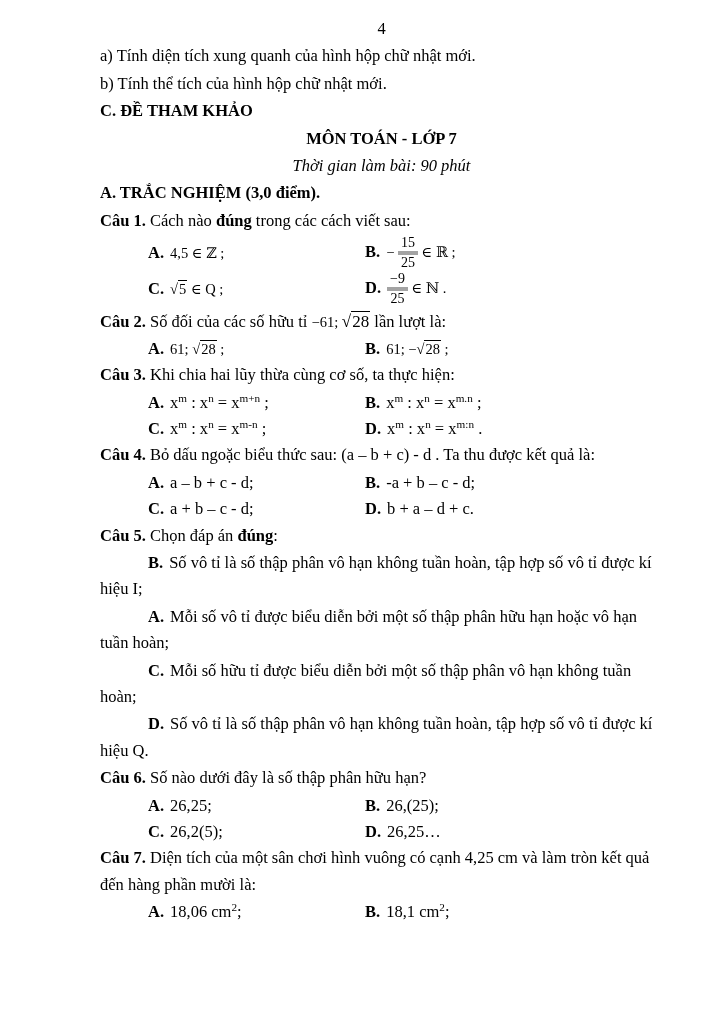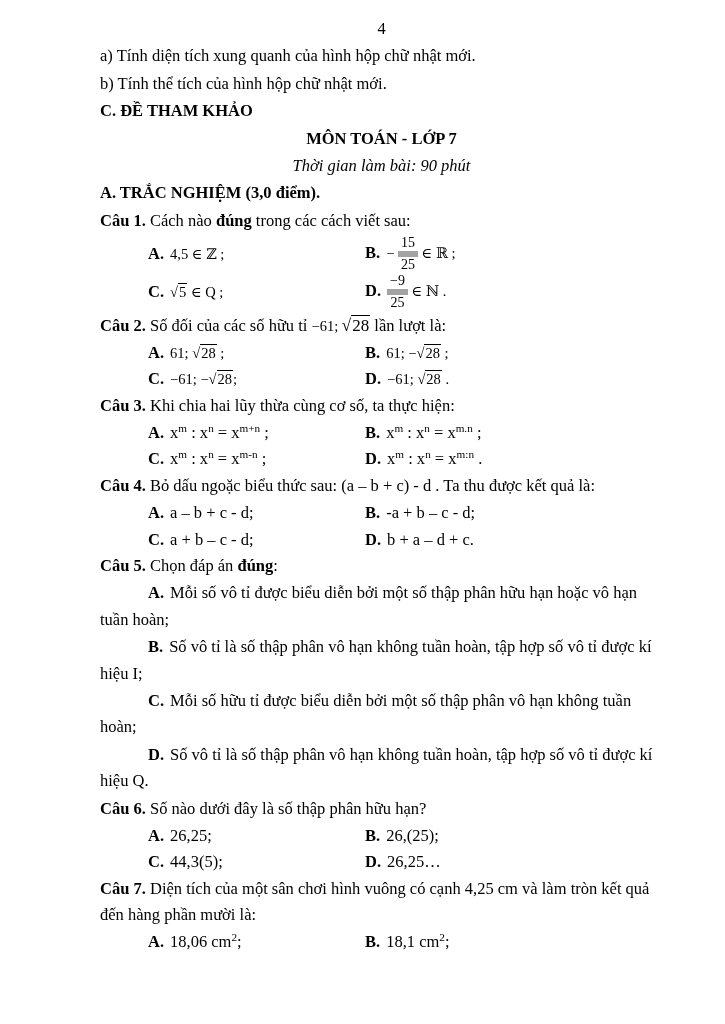--- a/index.html
+++ b/index.html
@@ -15,21 +15,21 @@
   .italic { font-style: italic; }
   .bi { font-weight: bold; }
   p { margin: 0 0 1px 0; }
   .q-label { font-weight: bold; font-family: Liberation Serif, serif; }
   .opt-row { display: flex; align-items: center; }
   .opt-cell { width: 265px; padding-left: 48px; }
   .opt-cell.second { width: auto; padding-left: 0; flex: 1; }
   .opt-label { font-weight: bold; margin-right: 6px; }
   .math, .mt { font-size: 14.5px; }
   .frac { display: inline-block; vertical-align: middle; text-align: center; line-height: 1.15; font-size: 14px; }
-  .frac .num { display: block; border-bottom: 6px solid #a3a3a3; padding: 0 3px; }
+  .frac .num { display: block; border-bottom: 4px solid #a3a3a3; padding: 0 3px; }
   .frac .den { display: block; }
   .sqrt { font-size: 17px; white-space: nowrap; }
   .math .sqrt { font-size: inherit; }
   .sqrt .radicand { border-top: 1px solid #000; padding: 0 1px; }
   sup { font-size: 0.68em; line-height: 0; }
   .para { text-indent: 48px; }
 </style>
 </head>
 <body>
 
@@ -55,24 +55,20 @@
       <div class="opt-cell second"><span class="opt-label">D.</span><span class="opt-body math"><span class="frac"><span class="num">−9</span><span class="den">25</span></span> ∈ ℕ .</span></div>
     </div>
   </div>
 
   <div>
     <p><span class="q-label">Câu 2.</span> <span>Số đối của các số hữu tỉ <span class="mt">−61; </span><span class="sqrt"><span>√</span><span class="radicand">28</span></span> lần lượt là:</span></p>
     <div class="opt-row">
       <div class="opt-cell"><span class="opt-label">A.</span><span class="opt-body math">61; <span class="sqrt"><span>√</span><span class="radicand">28</span></span> ;</span></div>
       <div class="opt-cell second"><span class="opt-label">B.</span><span class="opt-body math">61; −<span class="sqrt"><span>√</span><span class="radicand">28</span></span> ;</span></div>
     </div>
-    <div class="opt-row">
-      <div class="opt-cell"><span class="opt-label">C.</span><span class="opt-body math">−61; −<span class="sqrt"><span>√</span><span class="radicand">28</span></span>;</span></div>
-      <div class="opt-cell second"><span class="opt-label">D.</span><span class="opt-body math">−61; <span class="sqrt"><span>√</span><span class="radicand">28</span></span> .</span></div>
-    </div>
   </div>
 
   <div>
     <p><span class="q-label">Câu 3.</span> <span>Khi chia hai lũy thừa cùng cơ số, ta thực hiện:</span></p>
     <div class="opt-row">
       <div class="opt-cell"><span class="opt-label">A.</span><span class="opt-body">x<sup>m</sup> : x<sup>n</sup> = x<sup>m+n</sup> ;</span></div>
       <div class="opt-cell second"><span class="opt-label">B.</span><span class="opt-body">x<sup>m</sup> : x<sup>n</sup> = x<sup>m.n</sup> ;</span></div>
     </div>
     <div class="opt-row">
       <div class="opt-cell"><span class="opt-label">C.</span><span class="opt-body">x<sup>m</sup> : x<sup>n</sup> = x<sup>m-n</sup> ;</span></div>
@@ -87,34 +83,34 @@
       <div class="opt-cell second"><span class="opt-label">B.</span><span class="opt-body">-a + b – c - d;</span></div>
     </div>
     <div class="opt-row">
       <div class="opt-cell"><span class="opt-label">C.</span><span class="opt-body">a + b – c - d;</span></div>
       <div class="opt-cell second"><span class="opt-label">D.</span><span class="opt-body">b + a – d + c.</span></div>
     </div>
   </div>
 
   <div>
     <p><span class="q-label">Câu 5.</span> <span>Chọn đáp án </span><span class="bold">đúng</span><span>:</span></p>
+    <p class="para"><span class="opt-label">B.</span><span>Số vô tỉ là số thập phân vô hạn không tuần hoàn, tập hợp số vô tỉ được kí hiệu I;</span></p>
     <p class="para"><span class="opt-label">A.</span><span>Mỗi số vô tỉ được biểu diễn bởi một số thập phân hữu hạn hoặc vô hạn tuần hoàn;</span></p>
-    <p class="para"><span class="opt-label">B.</span><span>Số vô tỉ là số thập phân vô hạn không tuần hoàn, tập hợp số vô tỉ được kí hiệu I;</span></p>
     <p class="para"><span class="opt-label">C.</span><span>Mỗi số hữu tỉ được biểu diễn bởi một số thập phân vô hạn không tuần hoàn;</span></p>
     <p class="para"><span class="opt-label">D.</span><span>Số vô tỉ là số thập phân vô hạn không tuần hoàn, tập hợp số vô tỉ được kí hiệu Q.</span></p>
   </div>
 
   <div>
     <p><span class="q-label">Câu 6.</span> <span>Số nào dưới đây là số thập phân hữu hạn?</span></p>
     <div class="opt-row">
       <div class="opt-cell"><span class="opt-label">A.</span><span class="opt-body">26,25;</span></div>
       <div class="opt-cell second"><span class="opt-label">B.</span><span class="opt-body">26,(25);</span></div>
     </div>
     <div class="opt-row">
-      <div class="opt-cell"><span class="opt-label">C.</span><span class="opt-body">44,3(5);</span></div>
+      <div class="opt-cell"><span class="opt-label">C.</span><span class="opt-body">26,2(5);</span></div>
       <div class="opt-cell second"><span class="opt-label">D.</span><span class="opt-body">26,25…</span></div>
     </div>
   </div>
 
   <div>
     <p><span class="q-label">Câu 7.</span> <span> Diện tích của một sân chơi hình vuông có cạnh 4,25 cm và làm tròn kết quả đến hàng phần mười là:</span></p>
     <div class="opt-row">
       <div class="opt-cell"><span class="opt-label">A.</span><span class="opt-body">18,06 cm<sup>2</sup>;</span></div>
       <div class="opt-cell second"><span class="opt-label">B.</span><span class="opt-body">18,1 cm<sup>2</sup>;</span></div>
     </div>

